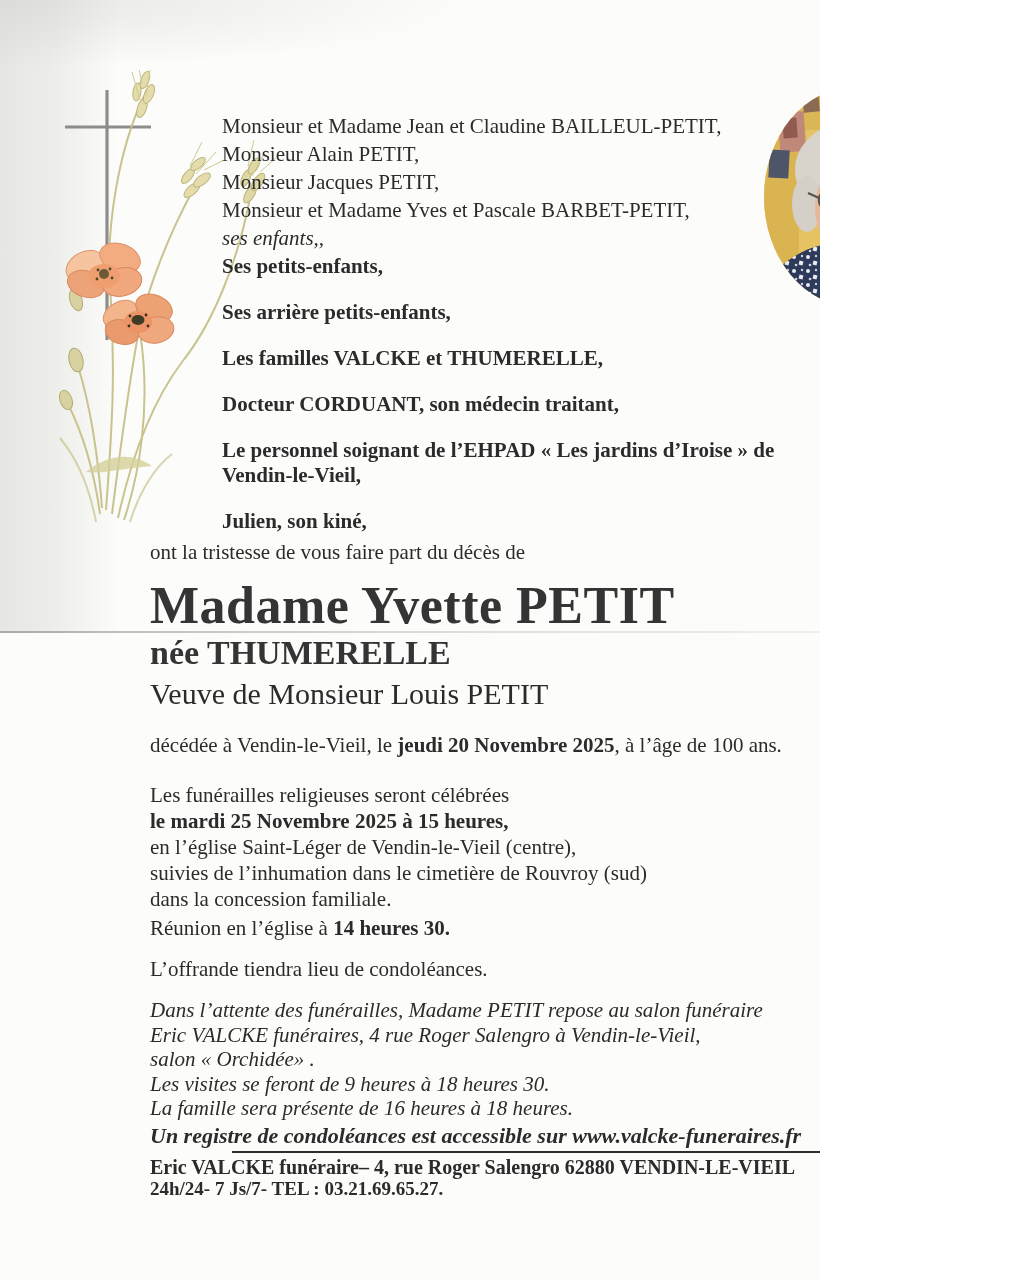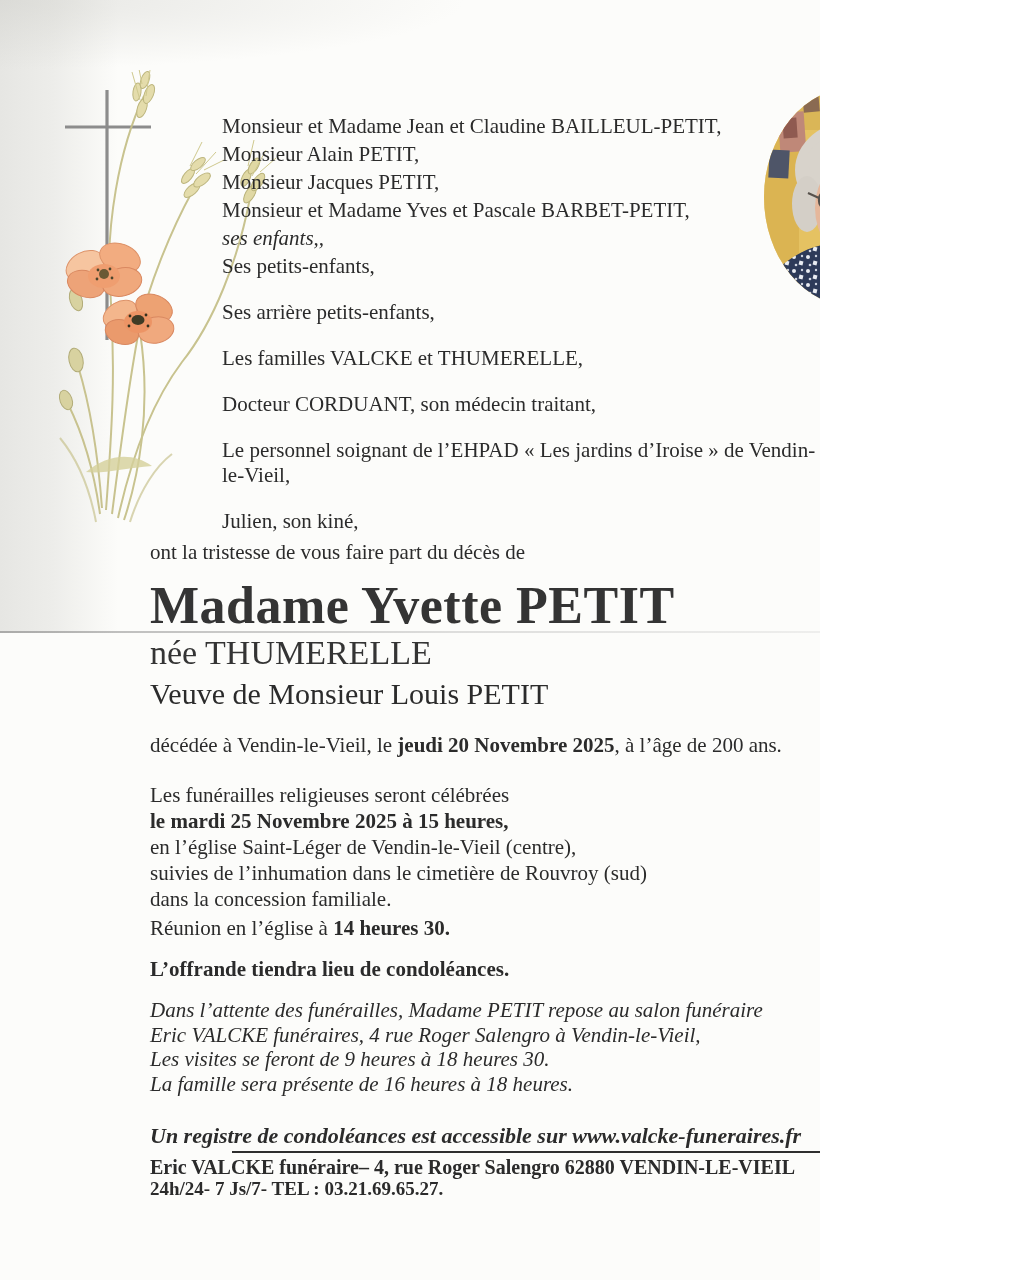--- a/index.html
+++ b/index.html
@@ -21,30 +21,30 @@
     position:absolute;left:0;top:631px;width:100%;height:2px;z-index:1;
     background:linear-gradient(90deg,rgba(110,110,110,.5),rgba(150,150,150,.3) 55%,rgba(175,175,175,.18));
   }
   .illus{position:absolute;left:20px;top:70px;width:270px;height:520px;z-index:1;}
   .photo{position:absolute;left:763px;top:86px;width:184px;height:222px;z-index:1;}
   
   .txt{position:absolute;z-index:2;}
   .family{left:222px;top:112px;font-size:21px;line-height:28px;}
   .family .it{font-style:italic;}
   .relatives{left:222px;top:254px;font-size:21px;line-height:25px;}
-  .relatives p{margin:0 0 21px 0;}
+  .relatives p{margin:0 0 21px 0;font-weight:bold;}
   .c{position:absolute;left:150px;width:870px;z-index:2;}
   .intro{top:540px;font-size:21px;}
   .title{top:576px;font-size:52px;font-weight:bold;letter-spacing:.5px;color:#343434;}
-  .maiden{top:634px;font-size:34px;font-weight:normal;color:#343434;}
+  .maiden{top:634px;font-size:34px;font-weight:bold;color:#343434;}
   .widow{top:677px;font-size:30px;}
   .death{top:733px;font-size:21px;}
   .funeral{top:782px;font-size:21px;line-height:26px;}
   .reunion{top:916px;font-size:21px;}
-  .offering{top:957px;font-size:21px;font-weight:bold;}
+  .offering{top:957px;font-size:21px;}
   .repose{top:998px;font-size:21px;line-height:24.5px;font-style:italic;}
   .registry{top:1123px;font-size:22px;font-weight:bold;font-style:italic;}
   .rule{position:absolute;left:232px;top:1151px;width:678px;height:0;border-top:2.5px solid #2e2e2e;z-index:2;}
   .address{top:1156px;font-size:20px;font-weight:bold;}
   .hours{top:1178px;font-size:19px;font-weight:bold;}
   .b{font-weight:bold;}
 </style>
 </head>
 <body>
 
@@ -207,40 +207,41 @@
     <p>Le personnel soignant de l’EHPAD « Les jardins d’Iroise » de Vendin-le-Vieil,</p>
     <p>Julien, son kiné,</p>
   </div>
 
   <div class="c intro">ont la tristesse de vous faire part du décès de</div>
   <div class="c title">Madame Yvette PETIT</div>
   <div class="c maiden">née THUMERELLE</div>
   <div class="c widow">Veuve de Monsieur Louis PETIT</div>
 
   <div class="c death">
-    <span>décédée à Vendin-le-Vieil, le </span><span class="b">jeudi 20 Novembre 2025</span><span>, à l’âge de 200 ans.</span>
+    <span>décédée à Vendin-le-Vieil, le </span><span class="b">jeudi 20 Novembre 2025</span><span>, à l’âge de 100 ans.</span>
   </div>
 
   <div class="c funeral">
     <div>Les funérailles religieuses seront célébrées</div>
     <div class="b">le mardi 25 Novembre 2025 à 15 heures,</div>
     <div>en l’église Saint-Léger de Vendin-le-Vieil (centre),</div>
     <div>suivies de l’inhumation dans le cimetière de Rouvroy (sud)</div>
     <div>dans la concession familiale.</div>
   </div>
 
   <div class="c reunion">
     <span>Réunion en l’église à </span><span class="b">14 heures 30.</span>
   </div>
 
   <div class="c offering">L’offrande tiendra lieu de condoléances.</div>
 
   <div class="c repose">
     <div>Dans l’attente des funérailles, Madame PETIT repose au salon funéraire</div>
     <div>Eric VALCKE funéraires, 4 rue Roger Salengro à Vendin-le-Vieil,</div>
+    <div>salon « Orchidée» .</div>
     <div>Les visites se feront de 9 heures à 18 heures 30.</div>
     <div>La famille sera présente de 16 heures à 18 heures.</div>
   </div>
 
   <div class="c registry">Un registre de condoléances est accessible sur  www.valcke-funeraires.fr</div>
   <div class="rule"></div>
   <div class="c address">Eric VALCKE funéraire– 4, rue Roger Salengro 62880 VENDIN-LE-VIEIL</div>
   <div class="c hours">24h/24- 7 Js/7- TEL : 03.21.69.65.27.</div>
 
 </div>

